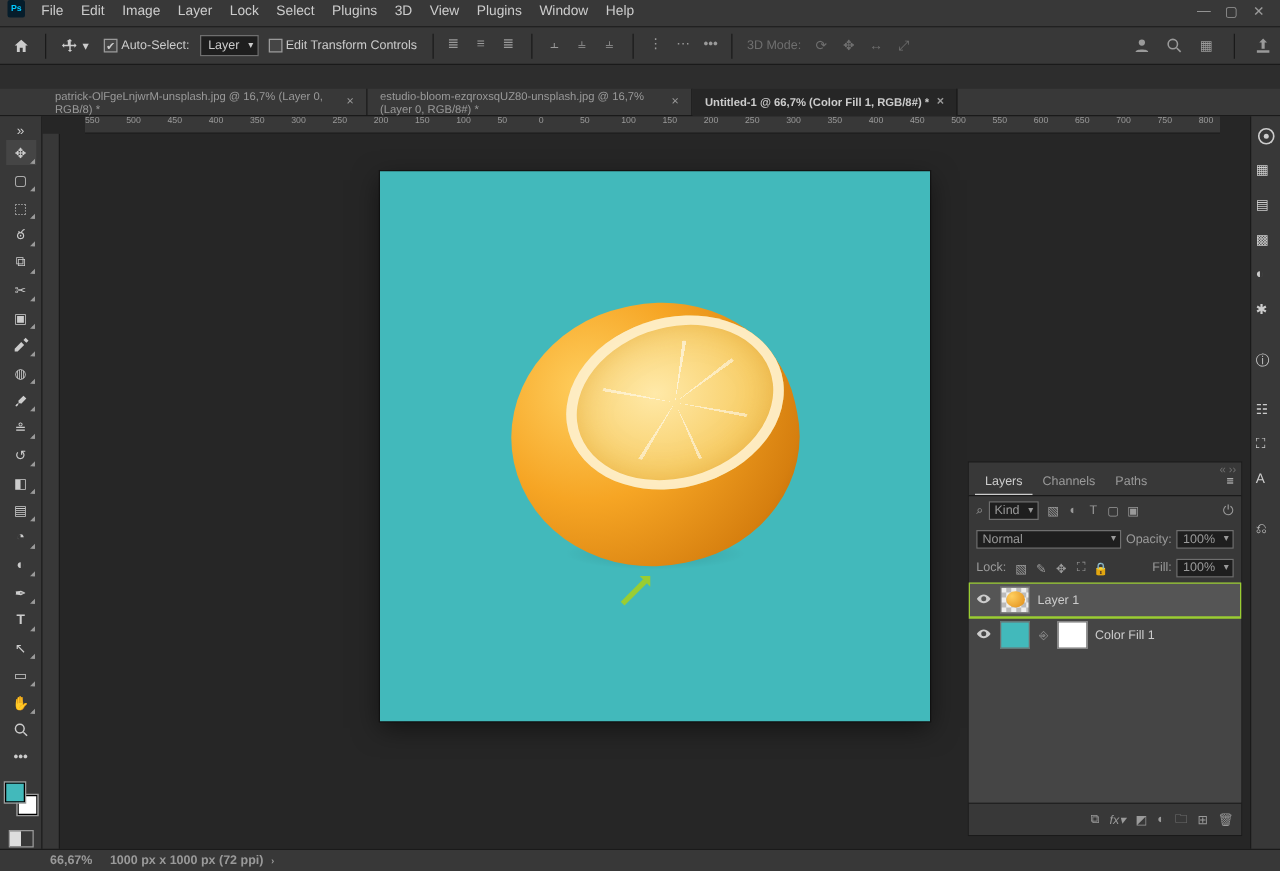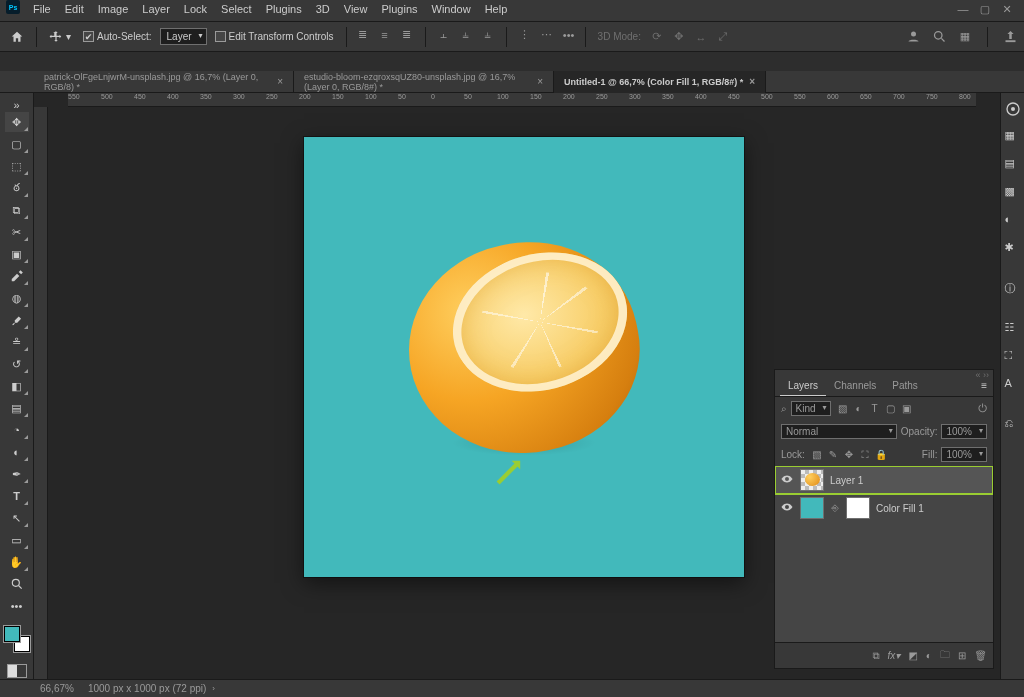--- a/index.html
+++ b/index.html
@@ -273,21 +273,21 @@
   }
   .layers-panel .foot span { cursor:pointer; }
 
   
   .statusbar {
     position:absolute; left:0; right:0; bottom:0; height:18px;
     background:var(--bg-panel); border-top:1px solid var(--border-dk);
     display:flex; align-items:center; gap:14px;
     padding:0 10px 0 40px; font-size:10px; color:var(--fg-dim);
   }
-  .statusbar .seg { display:flex; align-items:center; gap:6px; }
+  .statusbar .seg { display:flex; align-items:center; gap:6px;font-weight:bold; }
   .statusbar .chev { font-size:8px; }
 
   svg { fill:currentColor; }
 </style>
 </head>
 <body>
 
 <div class="menubar">
   <div class="ps-logo">Ps</div>
   <div class="item">File</div>

